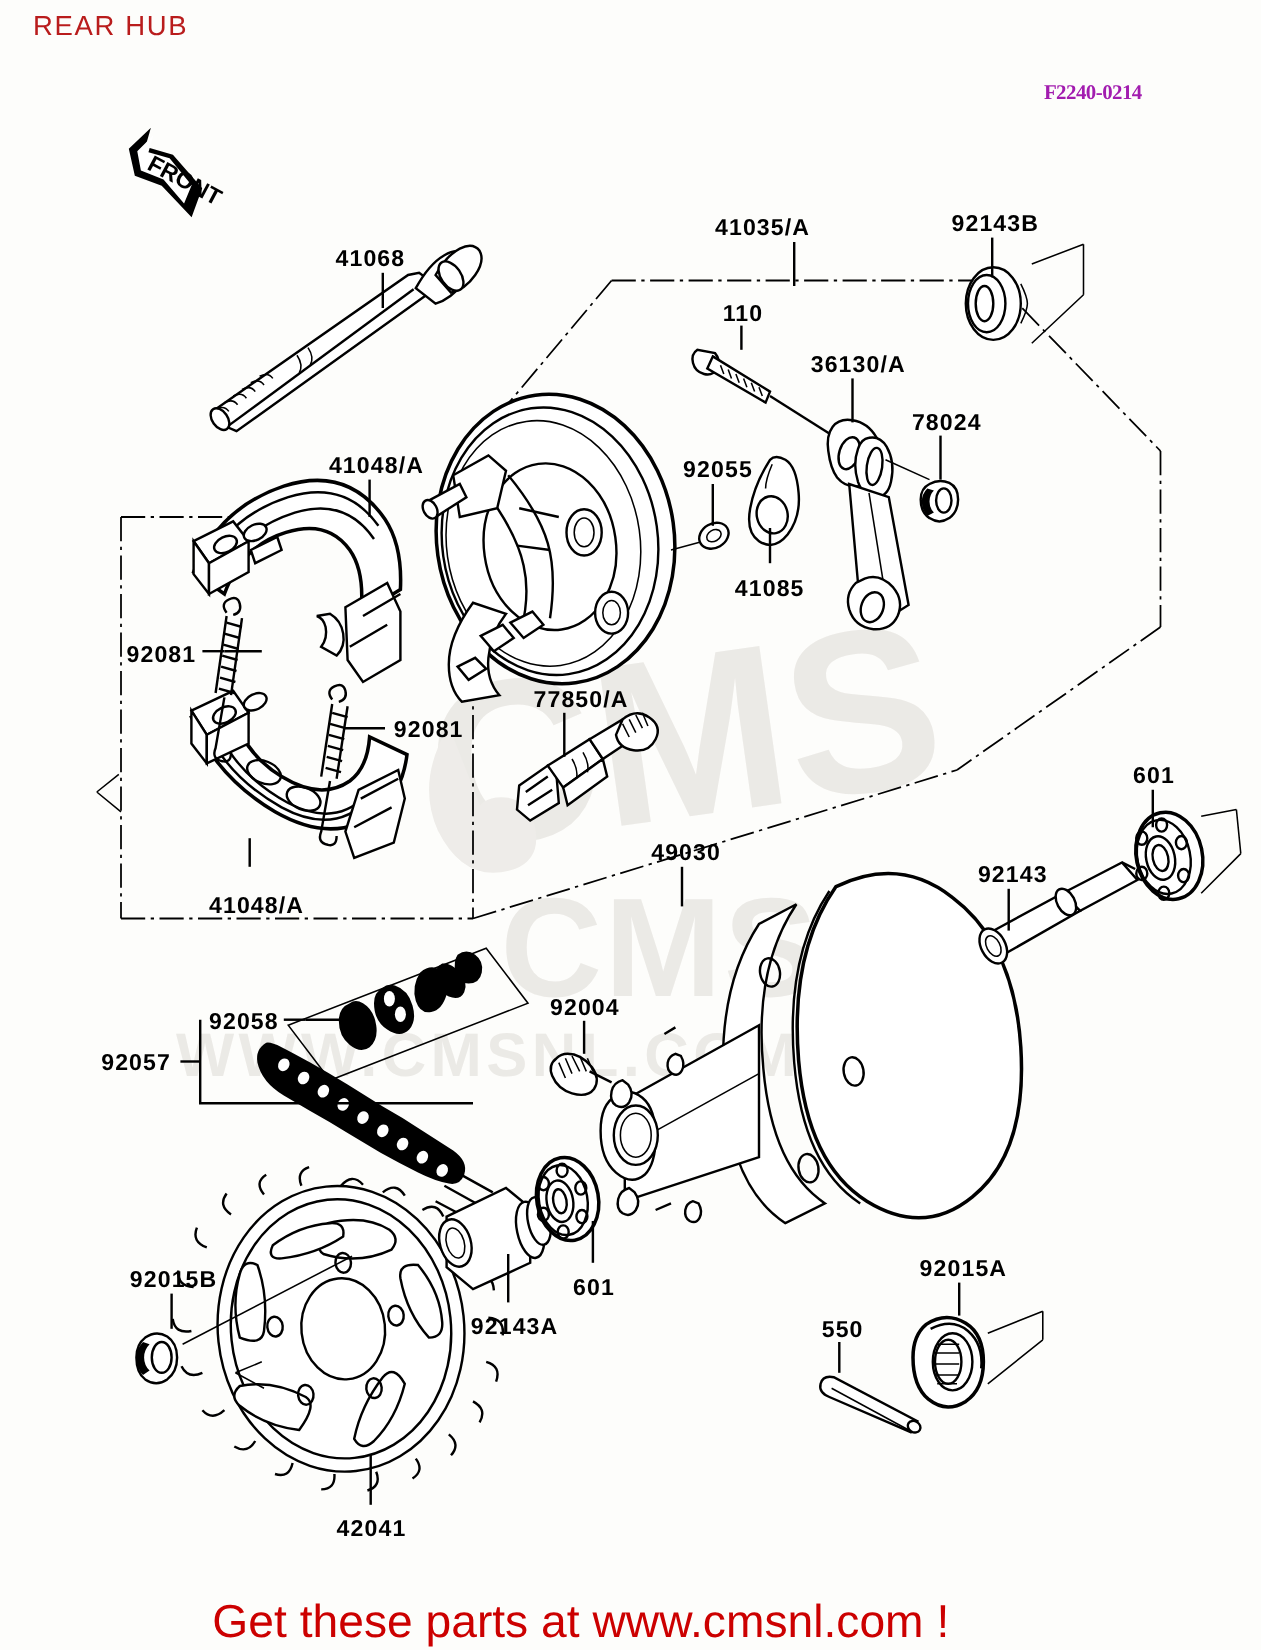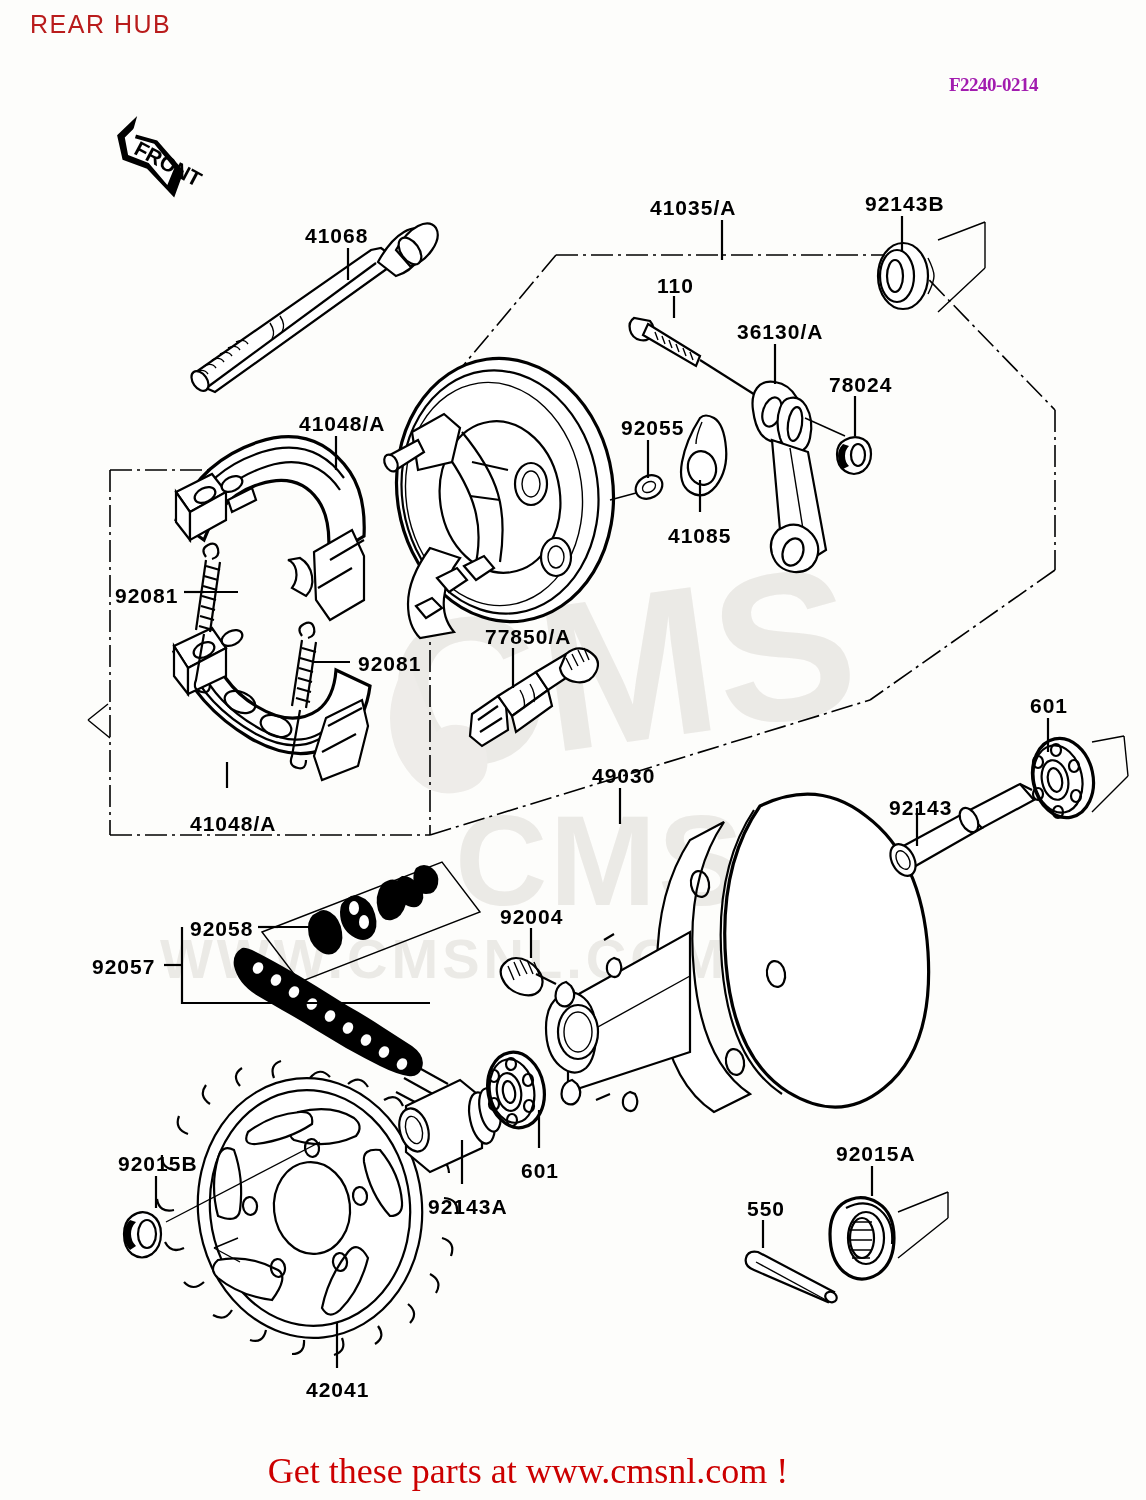--- a/index.html
+++ b/index.html
@@ -19,22 +19,22 @@
     font-size:19px;font-weight:bold;color:#a21caf;letter-spacing:-0.5px;
   }
   .callout{
     position:absolute;
     font-family:"Liberation Sans",sans-serif;
     font-size:21px;font-weight:bold;color:#000;
     letter-spacing:1px;white-space:nowrap;
   }
   .footer{
     position:absolute;left:0;top:1450px;width:1056px;text-align:center;
-    font-family:Liberation Serif, serif;
-    font-size:36px;color:#cc0000;letter-spacing:0px;
+    font-family:Liberation Sans, sans-serif;
+    font-size:42px;color:#cc0000;letter-spacing:0px;
   }
 
   
   svg.layer{position:absolute;left:0;top:0;width:1146px;height:1500px;}
   .wm{fill:#eceae6;}
   .wmtxt{fill:#e9e7e3;font-family:"Liberation Sans",sans-serif;font-weight:bold;}
   .ln{stroke:#000;fill:none;}
   .lw1{stroke-width:1.4;}
   .lw2{stroke-width:2.2;}
   .lw3{stroke-width:3.2;}
@@ -429,21 +429,21 @@
       <div class="callout" style="left: 737px; top: 320px;">36130/A</div>
       <div class="callout" style="left: 829px; top: 373px;">78024</div>
       <div class="callout" style="left: 299px; top: 412px;">41048/A</div>
       <div class="callout" style="left: 621px; top: 416px;">92055</div>
       <div class="callout" style="left: 668px; top: 524px;">41085</div>
       <div class="callout" style="left: 115px; top: 584px;">92081</div>
       <div class="callout" style="left: 358px; top: 652px;">92081</div>
       <div class="callout" style="left: 485px; top: 625px;">77850/A</div>
       <div class="callout" style="left: 190px; top: 812px;">41048/A</div>
       <div class="callout" style="left: 592px; top: 764px;">49030</div>
-      <div class="callout" style="left: 889px; top: 784px; margin-top: 12px;">92143</div>
+      <div class="callout" style="left: 889px; top: 784px;">92143</div>
       <div class="callout" style="left: 1030px; top: 694px;">601</div>
       <div class="callout" style="left: 190px; top: 917px;">92058</div>
       <div class="callout" style="left: 92px; top: 955px;">92057</div>
       <div class="callout" style="left: 500px; top: 905px;">92004</div>
       <div class="callout" style="left: 118px; top: 1152px;">92015B</div>
       <div class="callout" style="left: 428px; top: 1195px; text-align: right;">92143A</div>
       <div class="callout" style="left: 521px; top: 1159px;">601</div>
       <div class="callout" style="left: 836px; top: 1142px;">92015A</div>
       <div class="callout" style="left: 747px; top: 1197px;">550</div>
       <div class="callout" style="left: 306px; top: 1378px;">42041</div>

